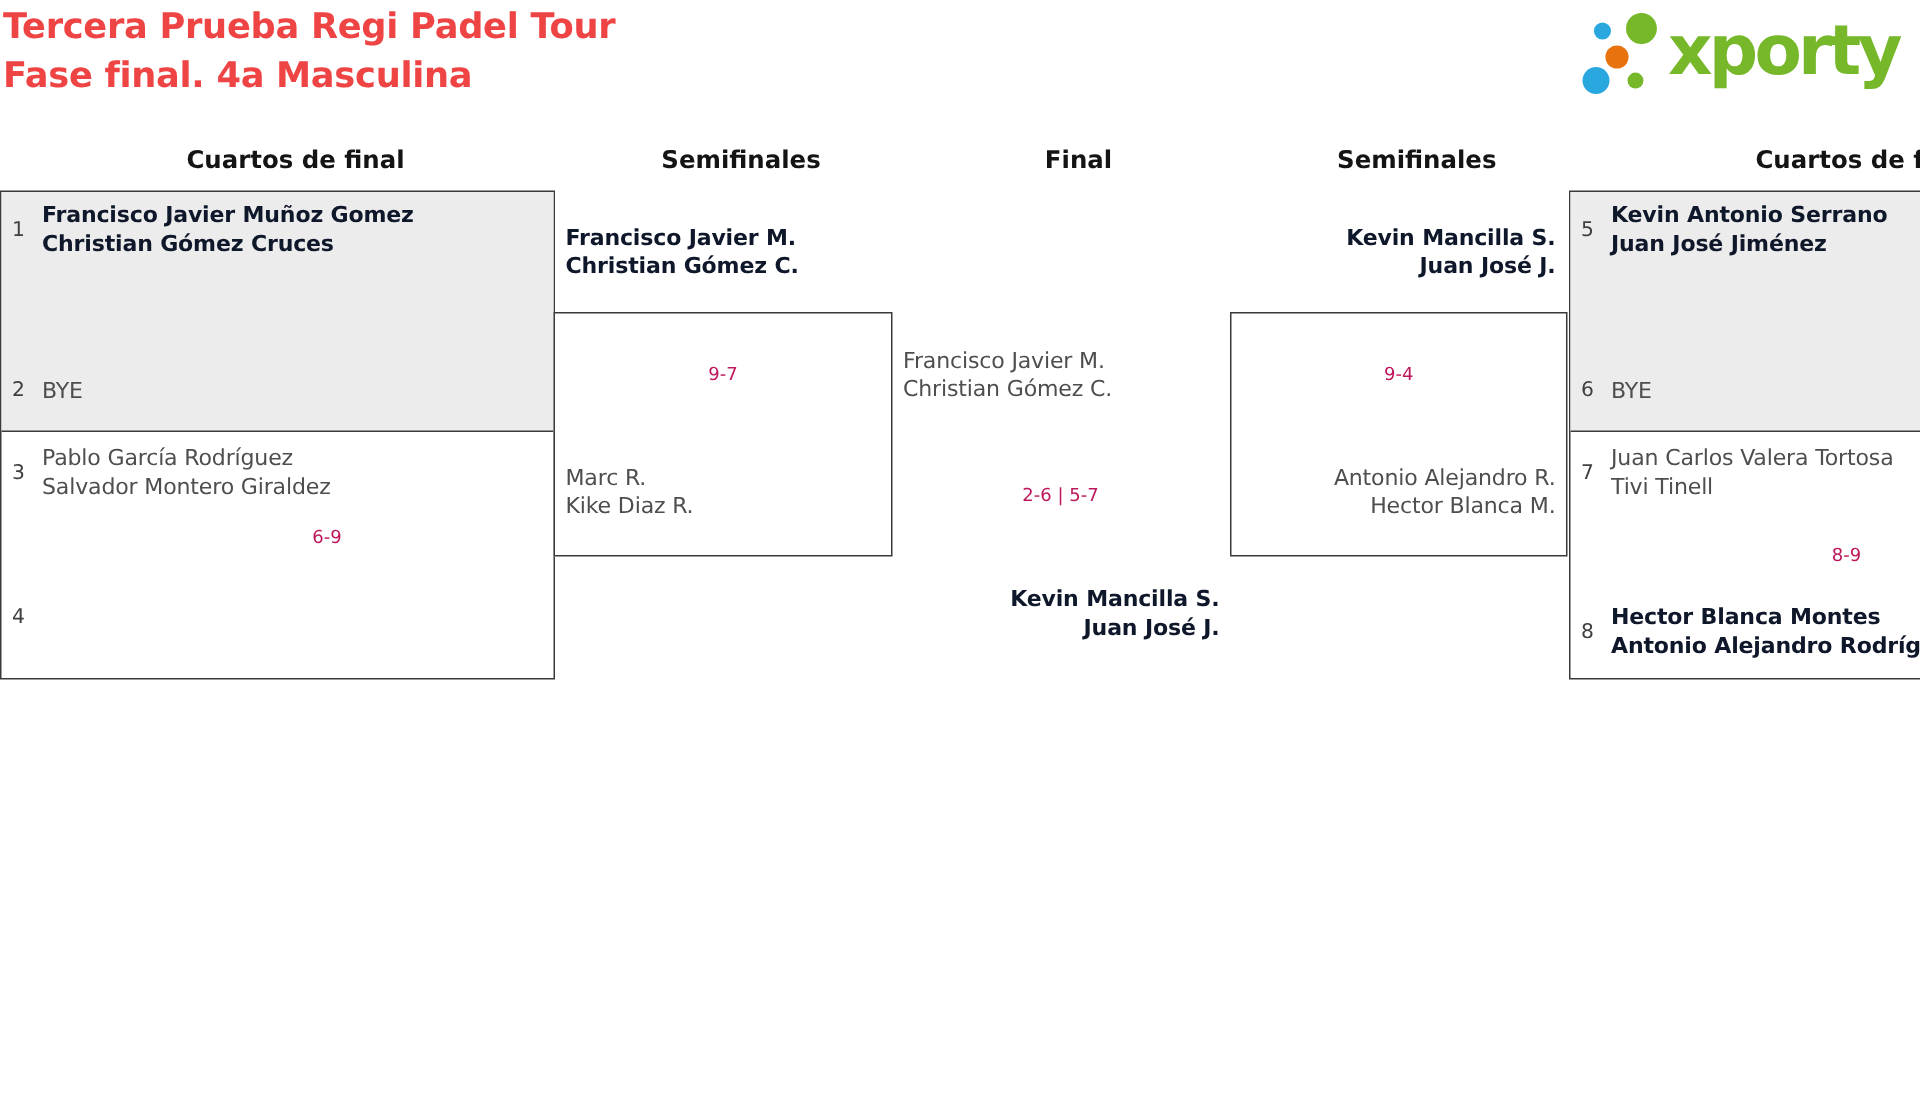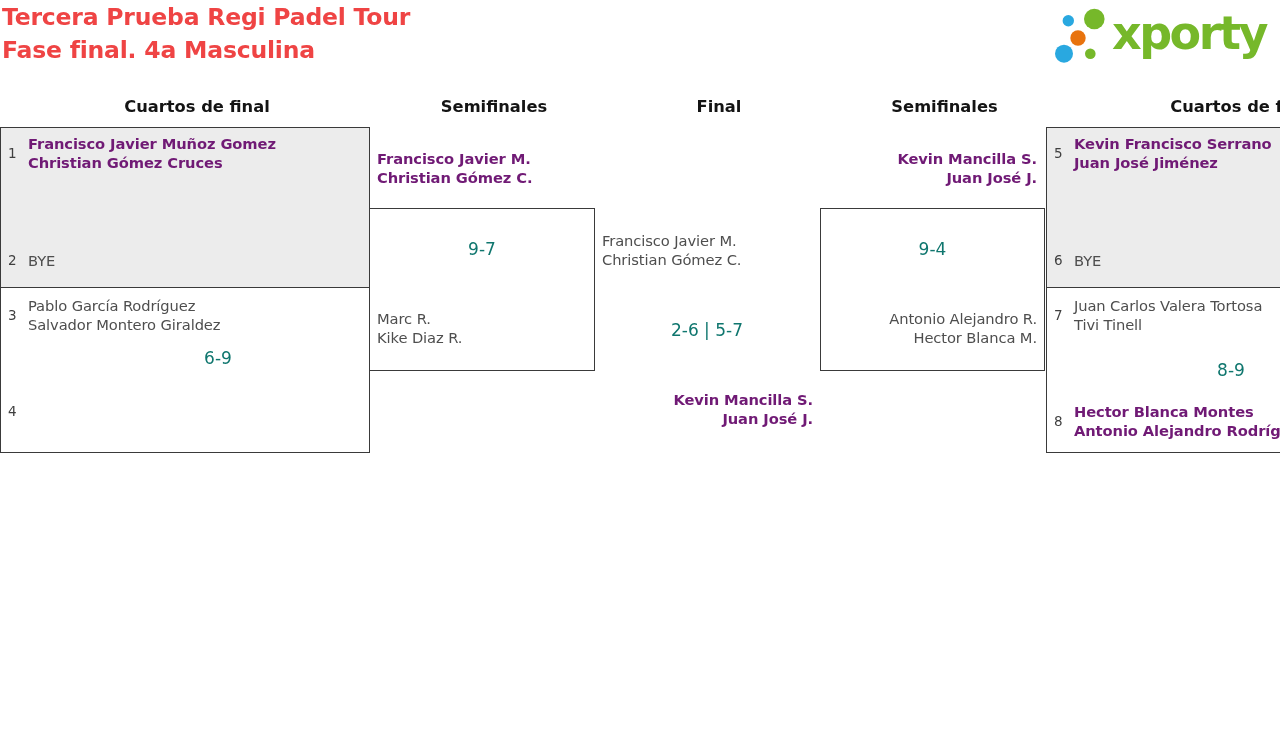--- a/index.html
+++ b/index.html
@@ -20,24 +20,24 @@
   .qf-group{position:absolute;top:127px;width:370px;height:326px;border:1px solid #3a3a3a;box-sizing:border-box;background:#ffffff;}
   .qf-top{height:160px;background:#ececec;border-bottom:1px solid #3a3a3a;box-sizing:border-box;}
   .sf-box{position:absolute;top:208px;height:163px;border:1px solid #3a3a3a;box-sizing:border-box;background:#ffffff;}
 
   
   .row{position:absolute;display:flex;align-items:center;}
   .seed{width:14px;margin-right:6px;font-size:13.5px;line-height:19px;color:#3f3f3f;flex:none;}
   .names{font-size:14.7px;line-height:19px;letter-spacing:-0.1px;}
   .names div{white-space:nowrap;}
   .reg{color:#4e4e4e;font-weight:normal;}
-  .win{color:#701a75;font-weight:bold;}
+  .win{color:#0f172a;font-weight:bold;}
   .blk{position:absolute;}
   .r{text-align:right;}
-  .score{position:absolute;text-align:center;font-size:17px;line-height:19px;color:#0f766e;}
+  .score{position:absolute;text-align:center;font-size:12px;line-height:19px;color:#be185d;}
 </style>
 </head>
 <body>
 
 <div class="canvas">
 
   <div class="title">
     <div>Tercera Prueba Regi Padel Tour</div>
     <div>Fase final. 4a Masculina</div>
   </div>
@@ -118,21 +118,21 @@
   </div>
   <div class="score" style="left:820px;width:225px;top:240px">9-4</div>
   <div class="blk names reg r" style="left:820px;width:217px;top:309px">
     <div>Antonio Alejandro R.</div>
     <div>Hector Blanca M.</div>
   </div>
 
   <div class="row" style="left:1054px;top:134px">
     <div class="seed">5</div>
     <div class="names win">
-      <div>Kevin Francisco Serrano</div>
+      <div>Kevin Antonio Serrano</div>
       <div>Juan José Jiménez</div>
     </div>
   </div>
   <div class="row" style="left:1054px;top:251px">
     <div class="seed">6</div>
     <div class="names reg">
       <div>BYE</div>
     </div>
   </div>
 

